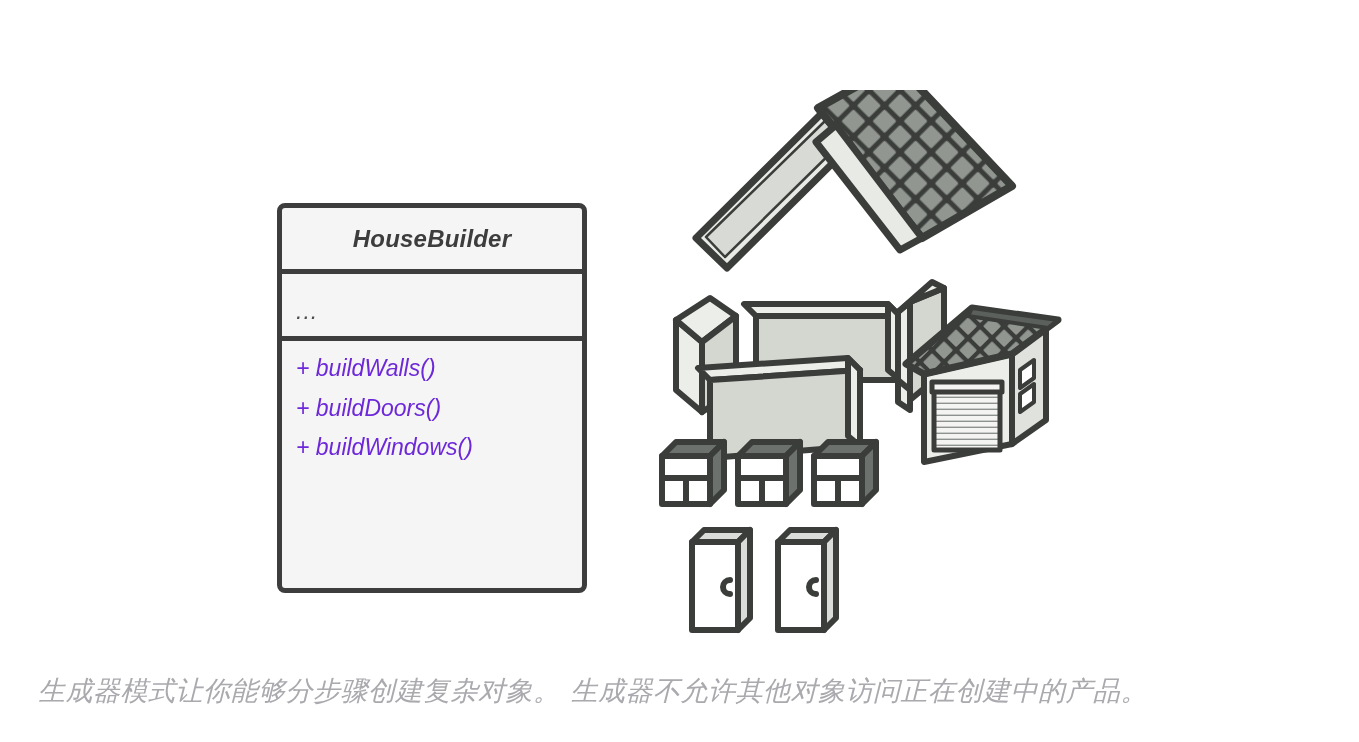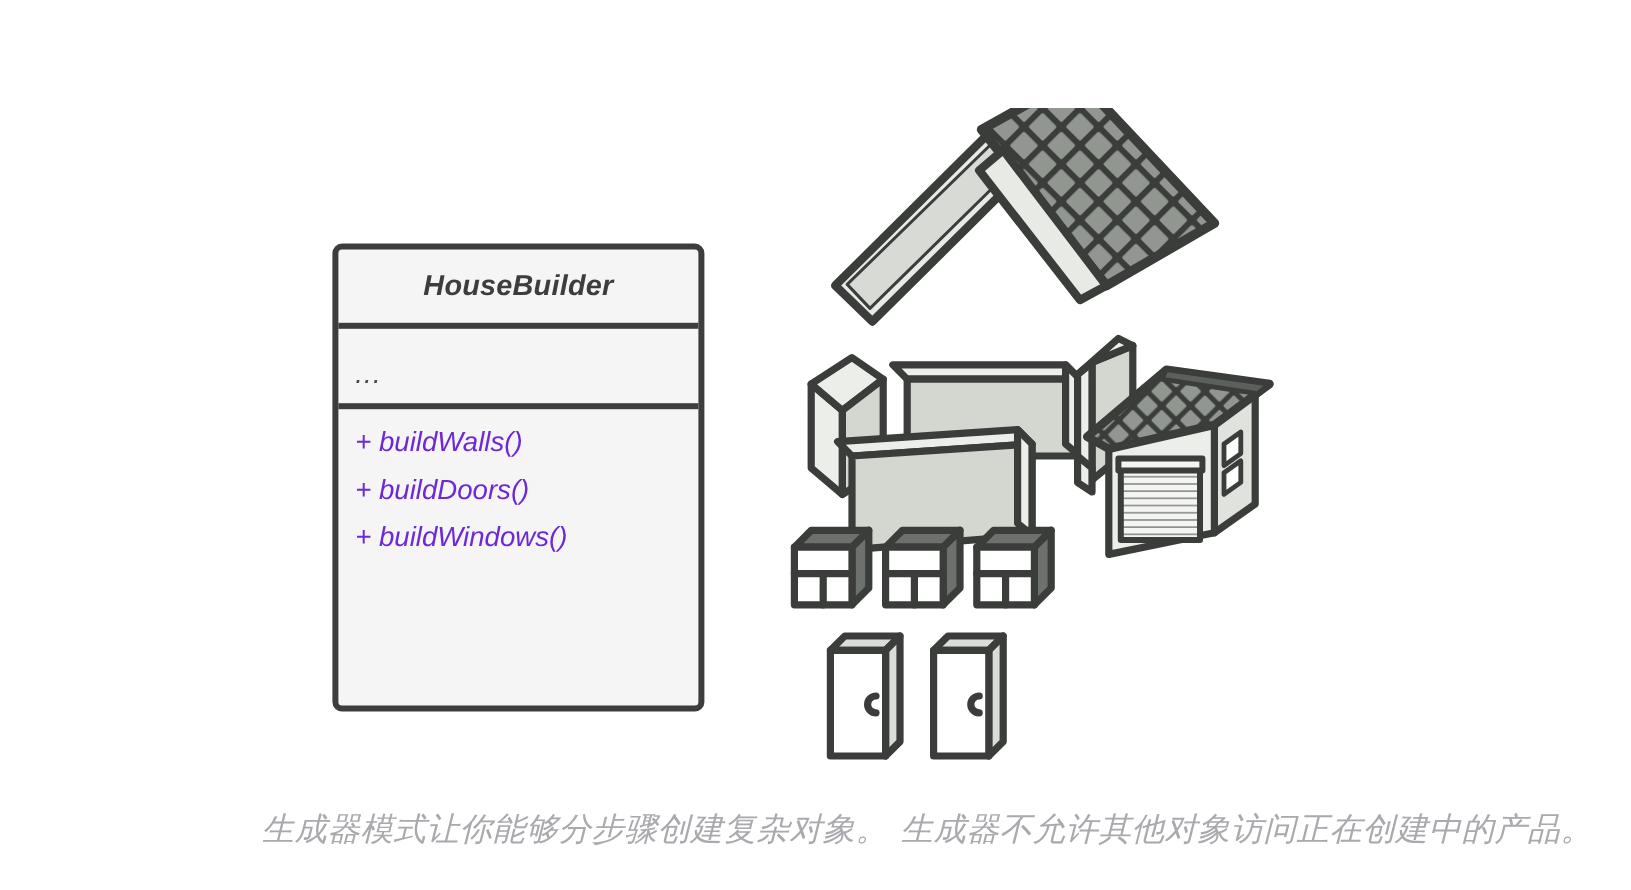--- a/index.html
+++ b/index.html
@@ -57,21 +57,20 @@
 
   
   .caption{
     position:absolute;
     left:38px;top:673px;
     width:1290px;
     font-size:27px;
     color:#a9a9ae;
     letter-spacing:.5px;
     white-space:nowrap;
-    text-align:right;
   }
   .caption .gap{display:inline-block;width:10px;}
 
   
   .illus{
     position:absolute;
     left:620px;top:90px;
     width:500px;height:560px;
   }
 </style>

